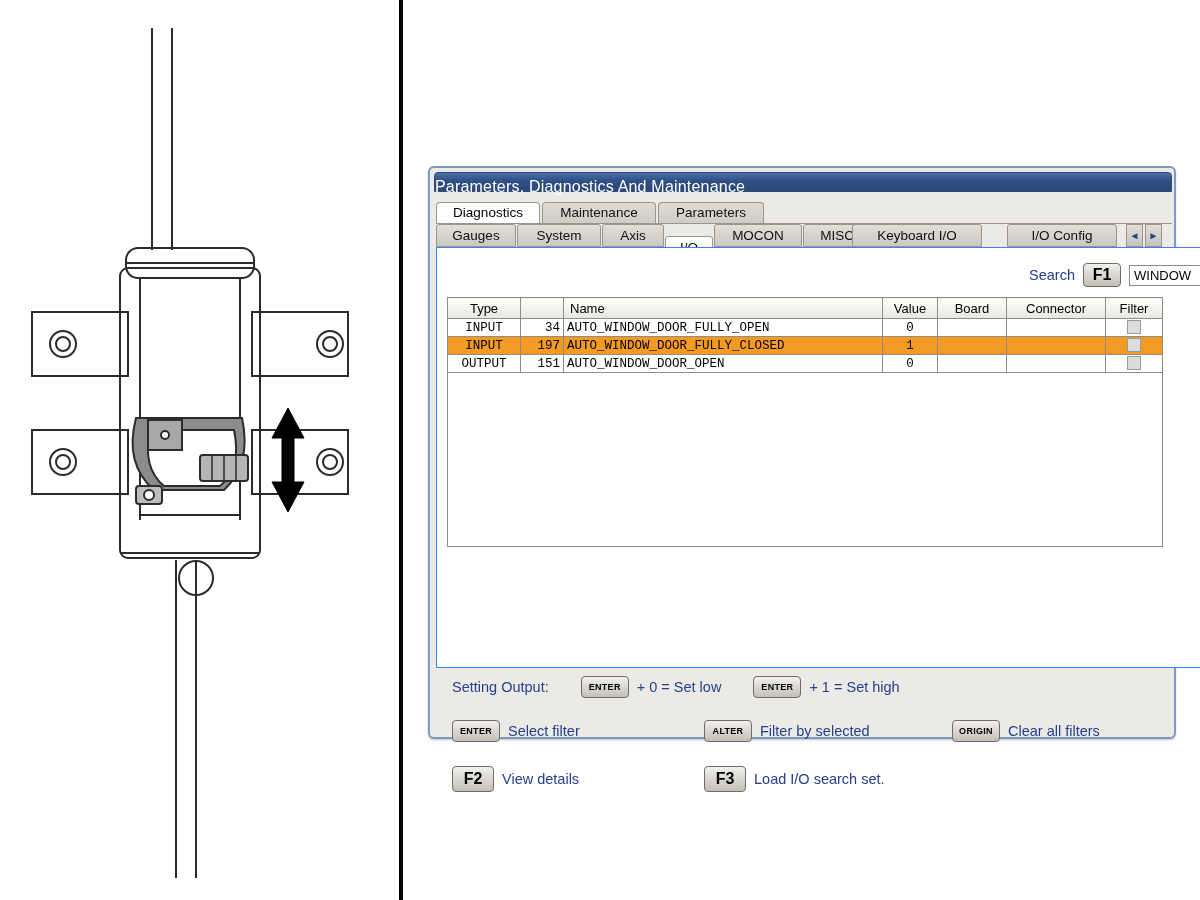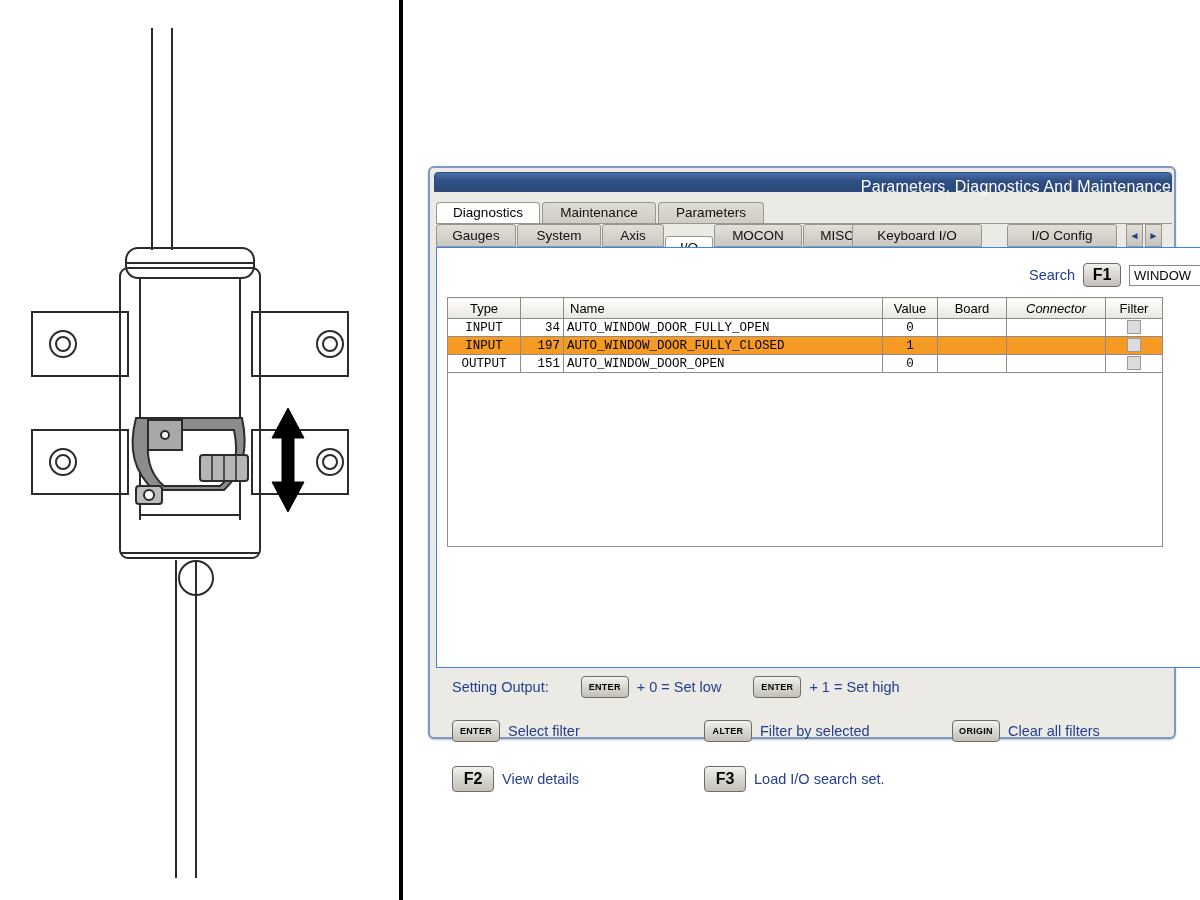--- a/index.html
+++ b/index.html
@@ -53,24 +53,23 @@
     position: absolute;
     left: 4px; top: 4px;
     width: 738px;
     height: 20px;
     background: linear-gradient(to bottom, #4a6fa8 0%, #2f4f85 45%, #2a4878 100%);
     border: 1px solid #2d4a7a;
     border-radius: 4px 4px 0 0;
     box-sizing: border-box;
     color: #ffffff;
     font-size: 16px;
-    text-align: right;
+    text-align: left;
     line-height: 27px;
     letter-spacing: 0.2px;
-    padding-left: 48px;
   }
 
   .tabs-row-1 {
     position: absolute;
     left: 6px;
     top: 34px;
     width: 736px;
     height: 22px;
   }
   .tab1 {
@@ -221,21 +220,21 @@
     white-space: nowrap;
   }
   .io-table tr.selected td {
     background: #f59a23;
   }
   .c-type { width: 66px; text-align: center; }
   .c-num  { width: 36px; text-align: right; }
   .c-name { text-align: left; padding-left: 6px; }
   .c-val  { width: 48px; text-align: center; }
   .c-board { width: 62px; }
-  .c-conn { width: 92px; font-style: italic; }
+  .c-conn { width: 92px; }
   .c-filter { width: 50px; text-align: center; }
   .chk {
     display: inline-block;
     width: 12px; height: 12px;
     background: #dcdcdc;
     border: 1px solid #9a9a9a;
     vertical-align: middle;
   }
   .table-body-frame {
     position: absolute;

